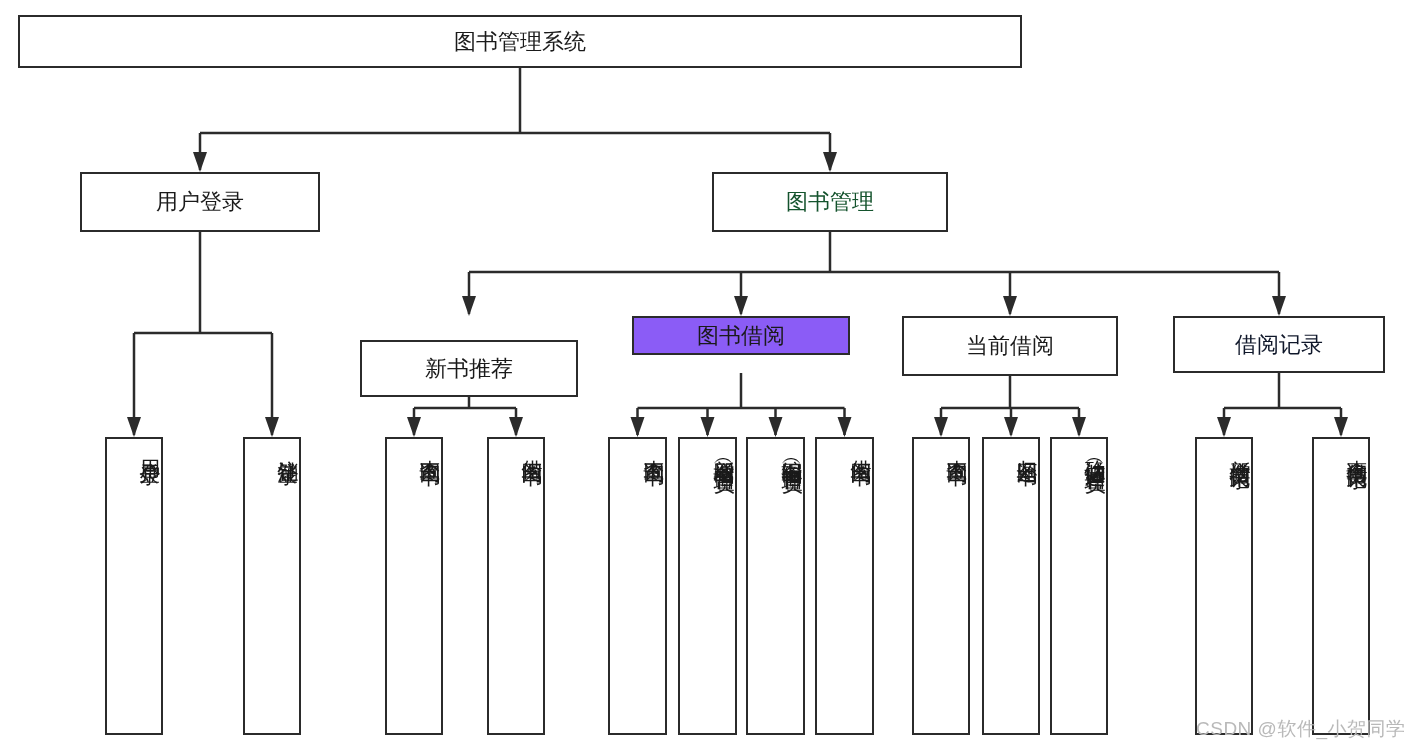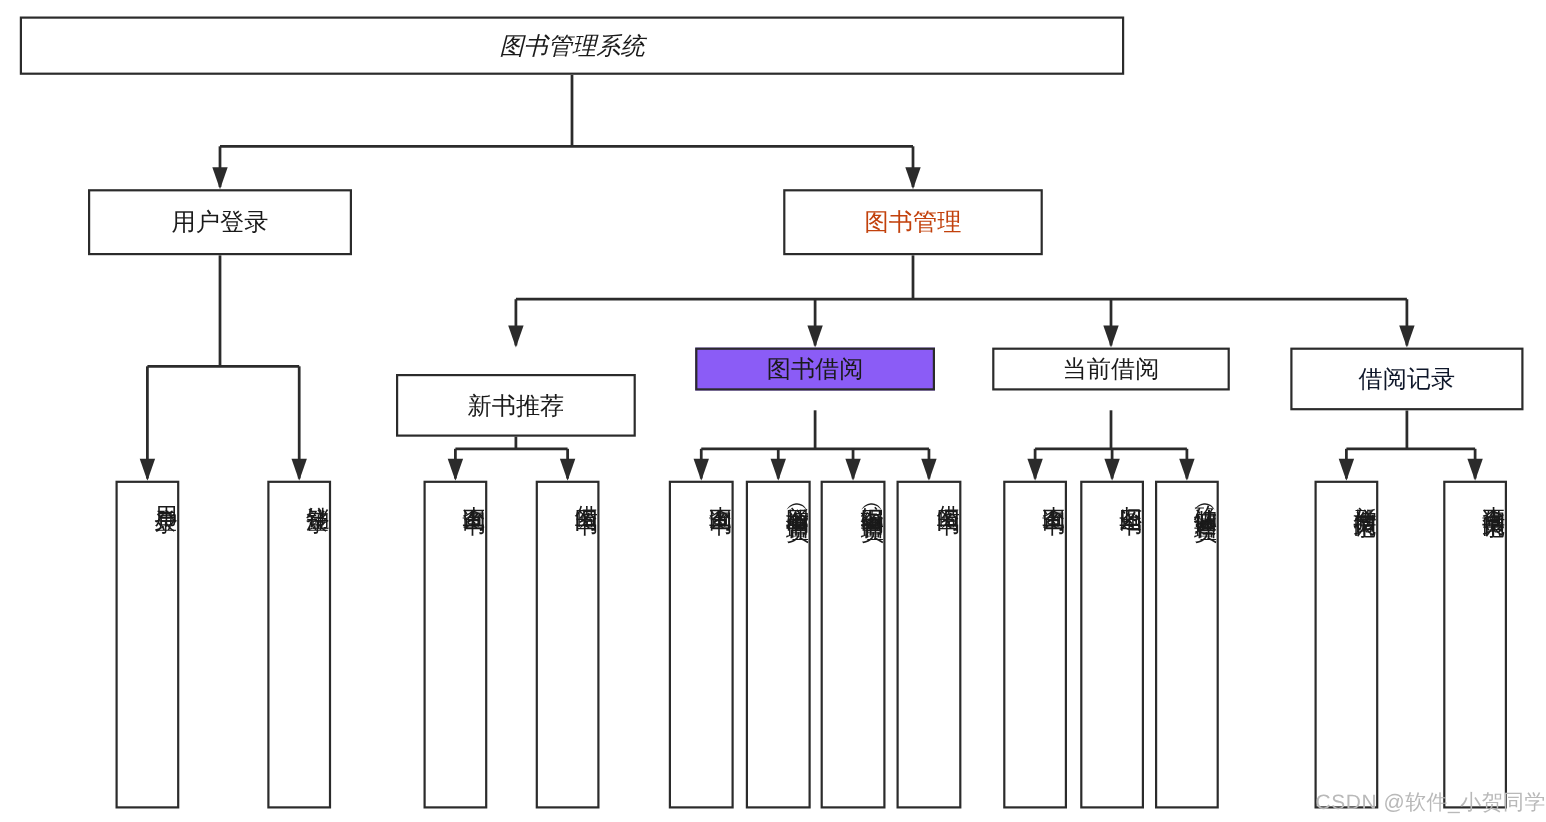--- a/index.html
+++ b/index.html
@@ -123,35 +123,35 @@
       <polygon points="1072,417 1086,417 1079,437" fill="#2b2b2b"></polygon>
       <line x1="1279" y1="373" x2="1279" y2="408" stroke="#2b2b2b" stroke-width="2.5"></line>
       <line x1="1224" y1="408" x2="1341" y2="408" stroke="#2b2b2b" stroke-width="2.5"></line>
       <line x1="1224" y1="408" x2="1224" y2="435" stroke="#2b2b2b" stroke-width="2.5"></line>
       <polygon points="1217,417 1231,417 1224,437" fill="#2b2b2b"></polygon>
       <line x1="1341" y1="408" x2="1341" y2="435" stroke="#2b2b2b" stroke-width="2.5"></line>
       <polygon points="1334,417 1348,417 1341,437" fill="#2b2b2b"></polygon>
     </svg>
   <div id="nodes-layer">
       <div class="node horizontal root" style="left: 18px; top: 15px; width: 1004px; height: 53px; border-color: rgb(43, 43, 43); background: rgb(255, 255, 255);">
-        <span class="node-label" style="color: rgb(26, 26, 26); font-style: italic;">图书管理系统</span>
+        <span class="node-label" style="color: rgb(26, 26, 26);">图书管理系统</span>
       </div>
       <div class="node horizontal" style="left: 80px; top: 172px; width: 240px; height: 60px; border-color: rgb(43, 43, 43); background: rgb(255, 255, 255);">
         <span class="node-label" style="color: rgb(26, 26, 26);">用户登录</span>
       </div>
       <div class="node horizontal" style="left: 712px; top: 172px; width: 236px; height: 60px; border-color: rgb(43, 43, 43); background: rgb(255, 255, 255);">
-        <span class="node-label" style="color: #c2410c;">图书管理</span>
+        <span class="node-label" style="color: #14532d;">图书管理</span>
       </div>
       <div class="node horizontal" style="left: 360px; top: 316px; width: 218px; height: 57px; border-color: rgb(43, 43, 43); background: rgb(255, 255, 255); margin-top: 24px;">
         <span class="node-label" style="color: rgb(26, 26, 26);">新书推荐</span>
       </div>
       <div class="node horizontal" style="left: 632px; top: 316px; width: 218px; height: 39px; border-color: rgb(43, 43, 43); background: #8b5cf6; font-family: Liberation Serif, serif;">
         <span class="node-label" style="color: rgb(26, 26, 26);">图书借阅</span>
       </div>
-      <div class="node horizontal" style="left: 902px; top: 316px; width: 216px; height: 39px; border-color: rgb(43, 43, 43); background: rgb(255, 255, 255);">
+      <div class="node horizontal" style="left: 902px; top: 316px; width: 216px; height: 60px; border-color: rgb(43, 43, 43); background: rgb(255, 255, 255);">
         <span class="node-label" style="color: rgb(26, 26, 26);">当前借阅</span>
       </div>
       <div class="node horizontal" style="left: 1173px; top: 316px; width: 212px; height: 57px; border-color: rgb(43, 43, 43); background: rgb(255, 255, 255);">
         <span class="node-label" style="color: #0f172a;">借阅记录</span>
       </div>
       <div class="node vertical" style="left: 105px; top: 437px; width: 58px; height: 298px; border-color: rgb(43, 43, 43); background: rgb(255, 255, 255);">
         <span class="node-label" style="color: rgb(26, 26, 26);">用户登录</span>
       </div>
       <div class="node vertical" style="left: 243px; top: 437px; width: 58px; height: 298px; border-color: rgb(43, 43, 43); background: rgb(255, 255, 255);">
         <span class="node-label" style="color: rgb(26, 26, 26);">注销登录</span>

